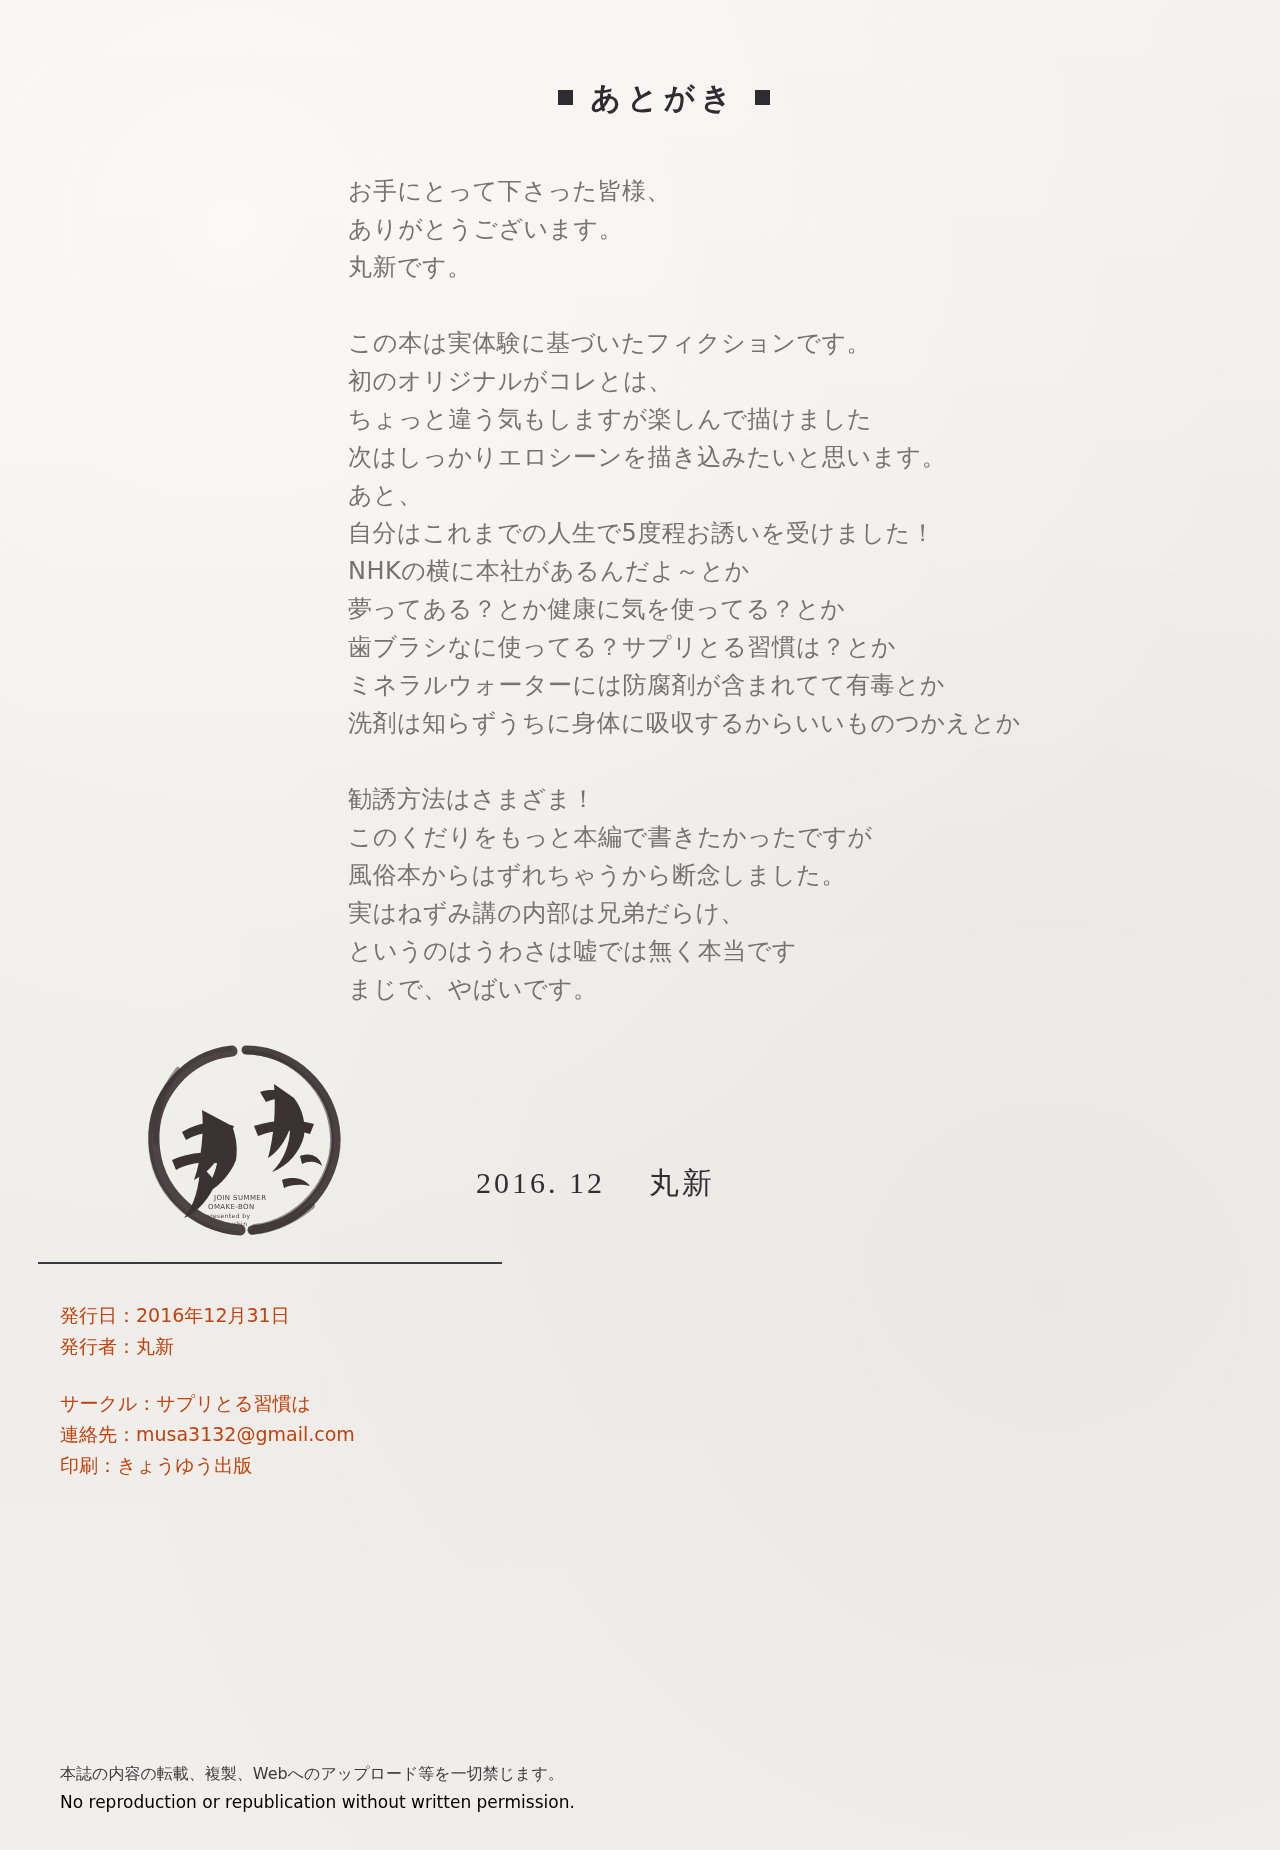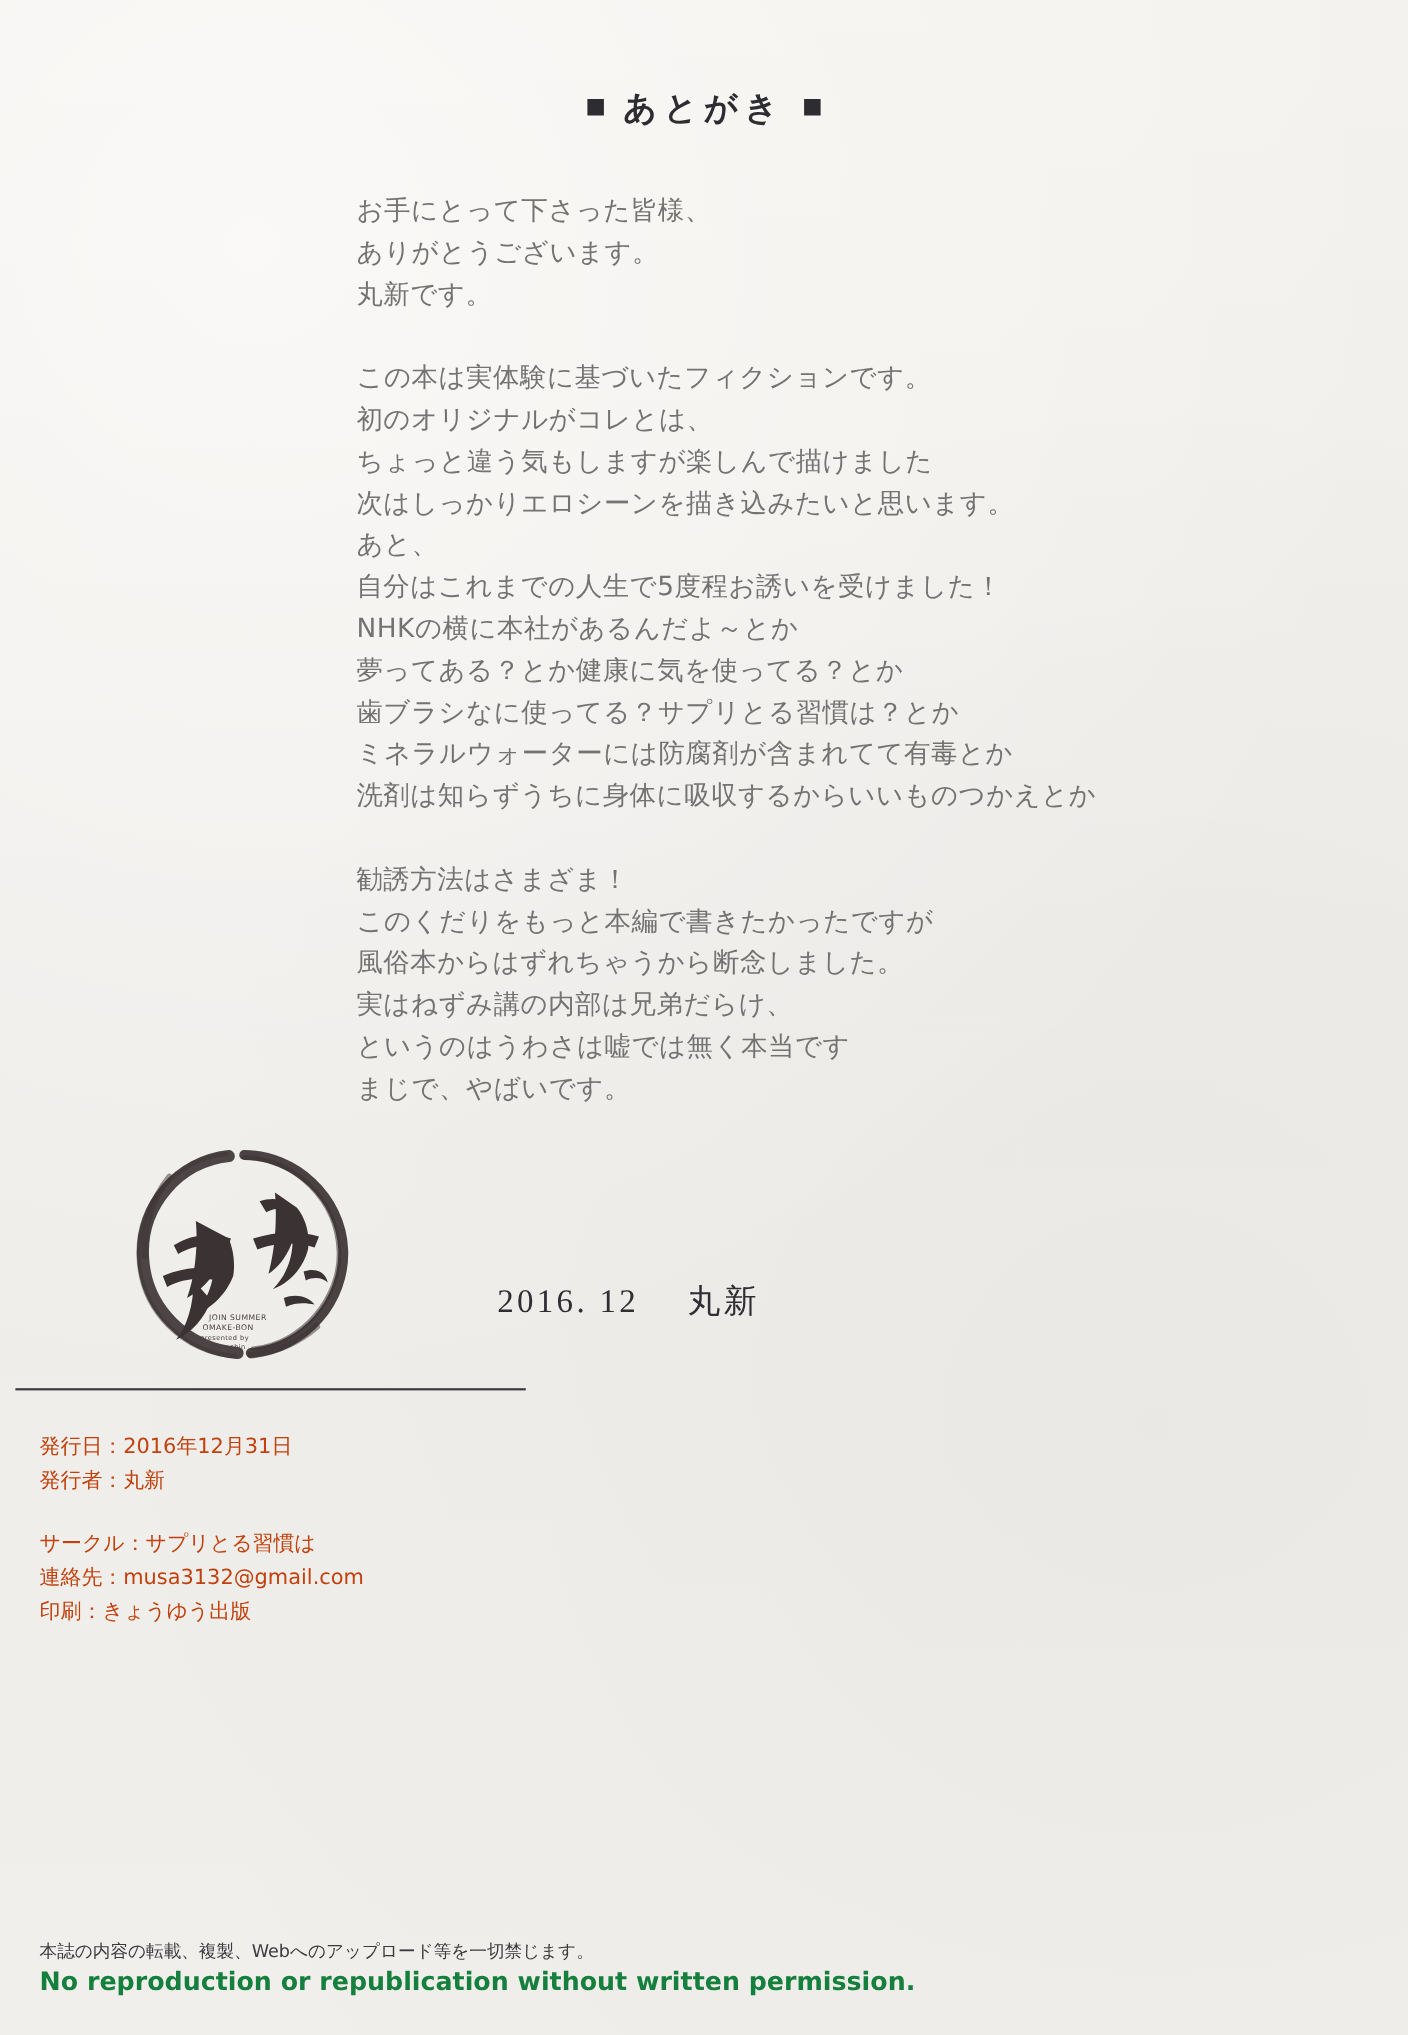--- a/index.html
+++ b/index.html
@@ -21,20 +21,21 @@
     inset: 0;
     background:
       radial-gradient(circle at 18% 12%, rgba(255,255,255,0.55) 0%, rgba(255,255,255,0) 55%),
       radial-gradient(circle at 82% 70%, rgba(0,0,0,0.025) 0%, rgba(0,0,0,0) 60%),
       linear-gradient(180deg, #f4f2ee 0%, #efedea 45%, #f1efeb 100%);
     pointer-events: none;
   }
   .page {
     position: absolute;
     inset: 0;
+    margin-left: 24px;
   }
 
   
   .heading {
     position: absolute;
     top: 78px;
     left: 0;
     width: 1280px;
     text-align: center;
     font-size: 30px;
@@ -130,23 +131,22 @@
   .notice {
     position: absolute;
     left: 36px;
     top: 1760px;
     font-size: 16px;
     line-height: 28px;
     color: #3a3a3f;
   }
   .notice p { margin: 0; }
   .notice .en {
-    font-size: 23px;
-    color: #15803d;
-    font-weight: bold;
+    font-size: 17px;
+    color: #000000;
   }
 </style>
 </head>
 <body>
 
 <div class="paper-texture"></div>
 
 <div class="page">
 
   <div class="heading">

